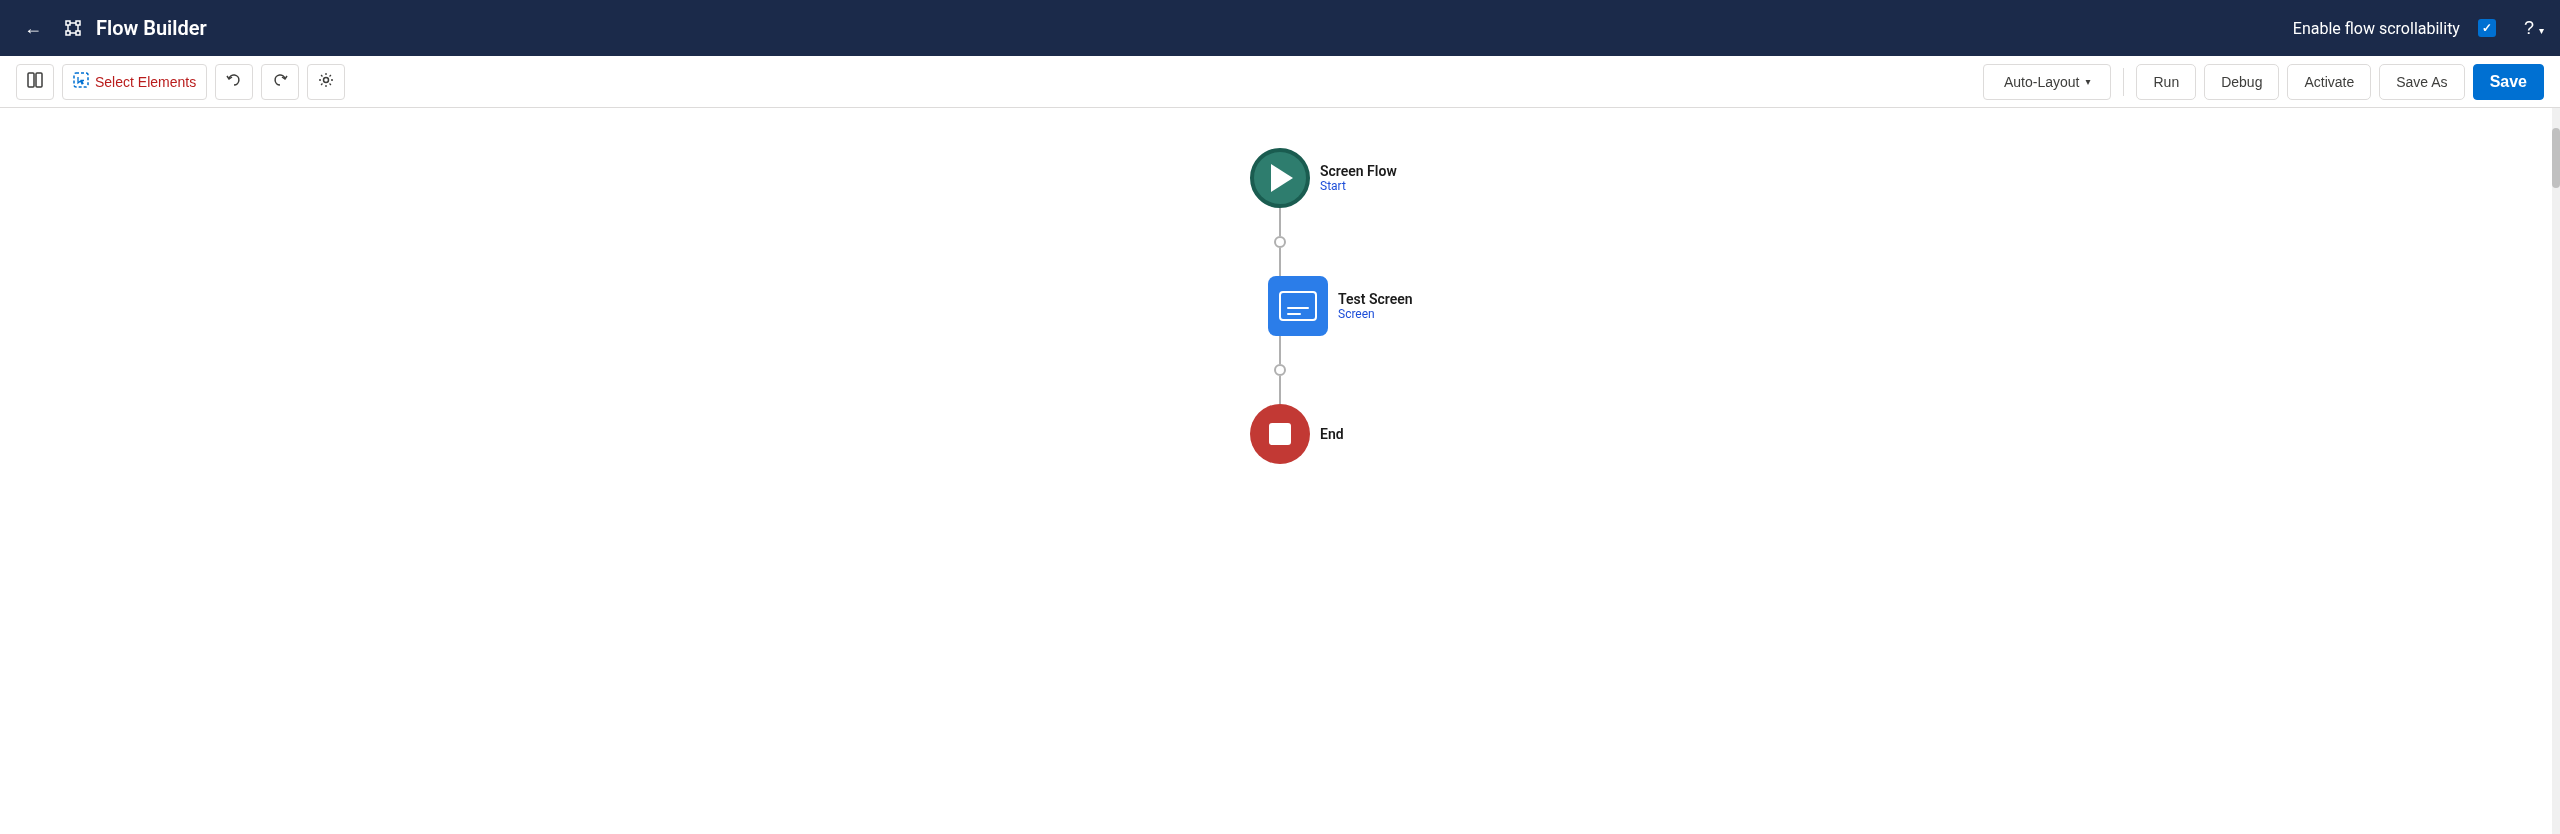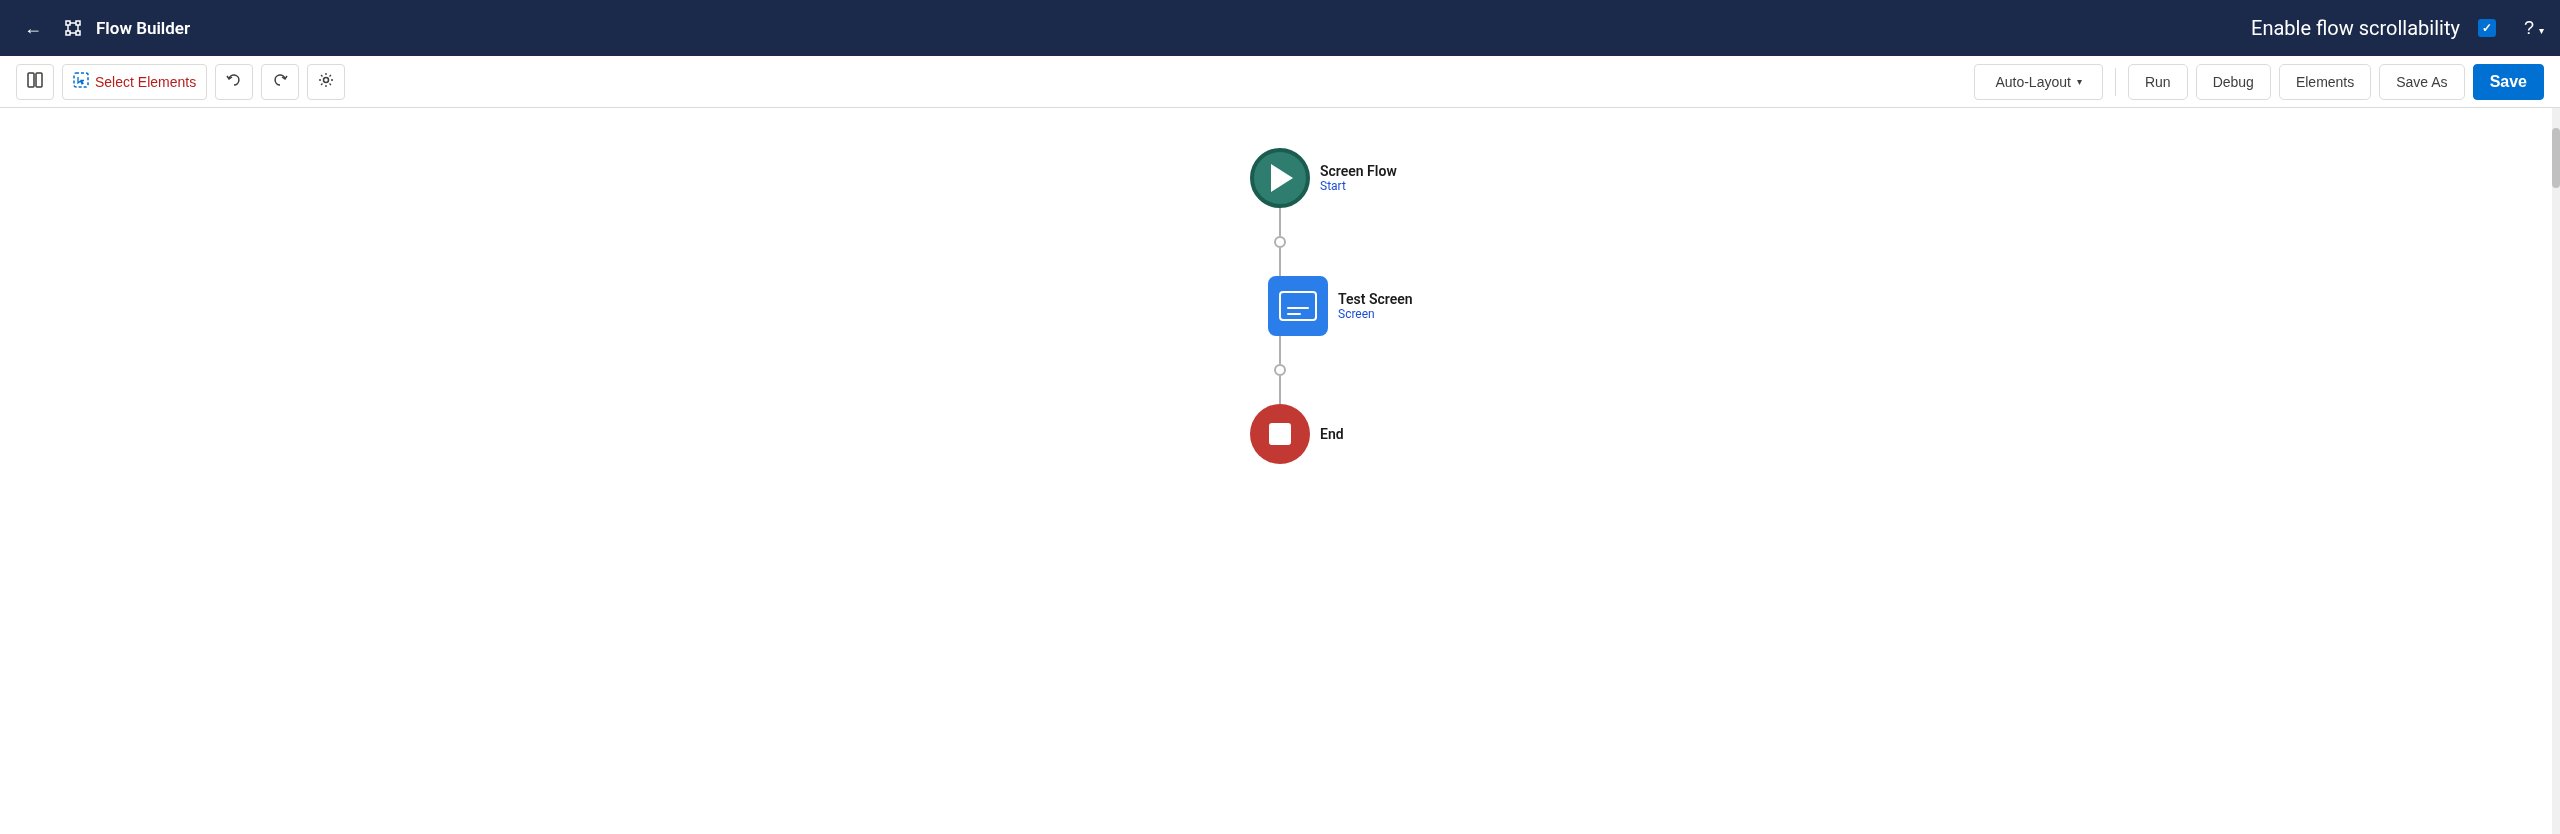--- a/index.html
+++ b/index.html
@@ -23,27 +23,27 @@
       font-size: 18px;
       display: flex;
       align-items: center;
       padding: 4px 8px;
     }
     .flow-icon {
       display: flex;
       align-items: center;
     }
     .nav-title {
-      font-size: 17px;
+      font-size: 20px;
       font-weight: 600;
       color: white;
     }
     .nav-spacer { flex: 1; }
     .scrollability-label {
-      font-size: 20px;
+      font-size: 16px;
       color: white;
     }
     .checkbox-blue {
       width: 18px;
       height: 18px;
       background: #0070d2;
       border: none;
       border-radius: 3px;
       display: inline-flex;
       align-items: center;
@@ -371,21 +371,21 @@
 
   <button class="action-btn">
     <span>Run</span>
   </button>
 
   <button class="action-btn">
     <span>Debug</span>
   </button>
 
   <button class="action-btn">
-    <span>Elements</span>
+    <span>Activate</span>
   </button>
 
   <button class="action-btn">
     <span>Save As</span>
   </button>
 
   <button class="save-btn">
     <span>Save</span>
   </button>
 </div>

